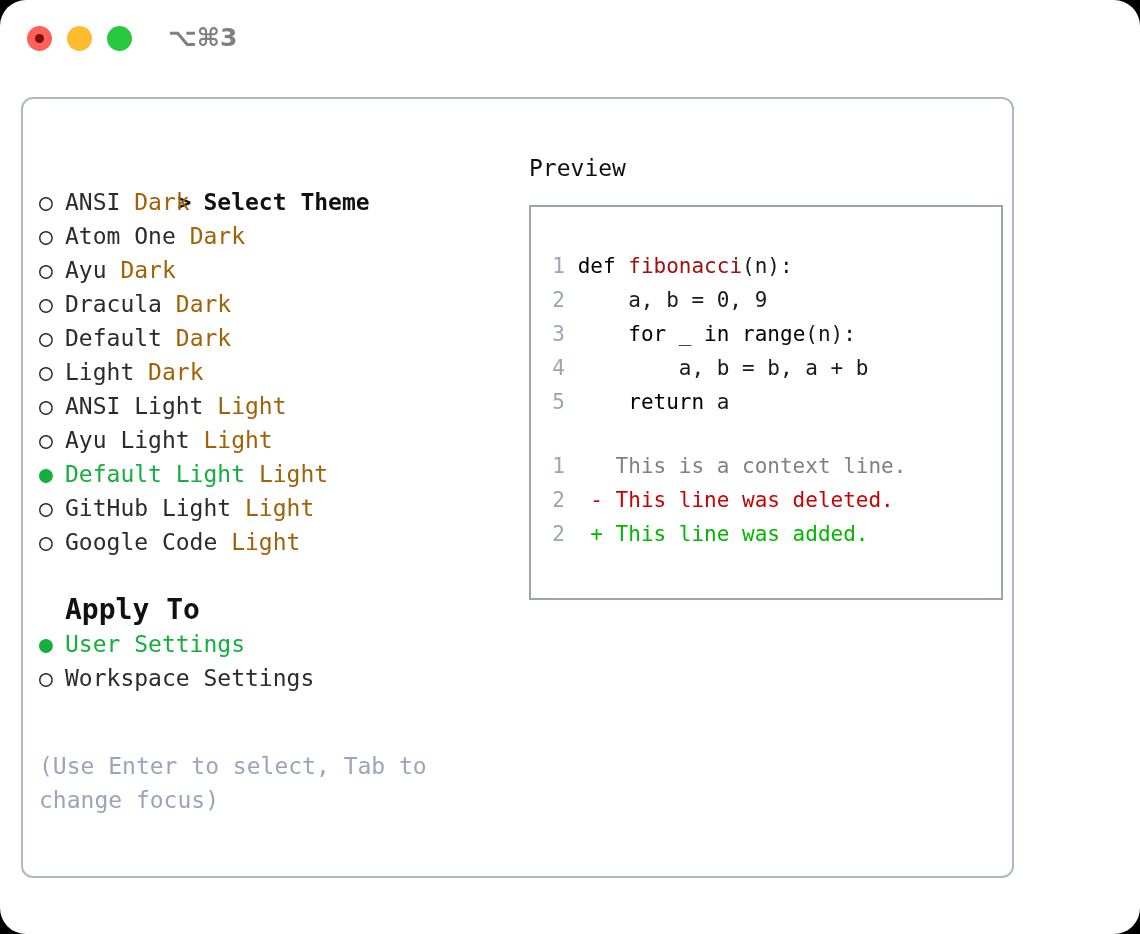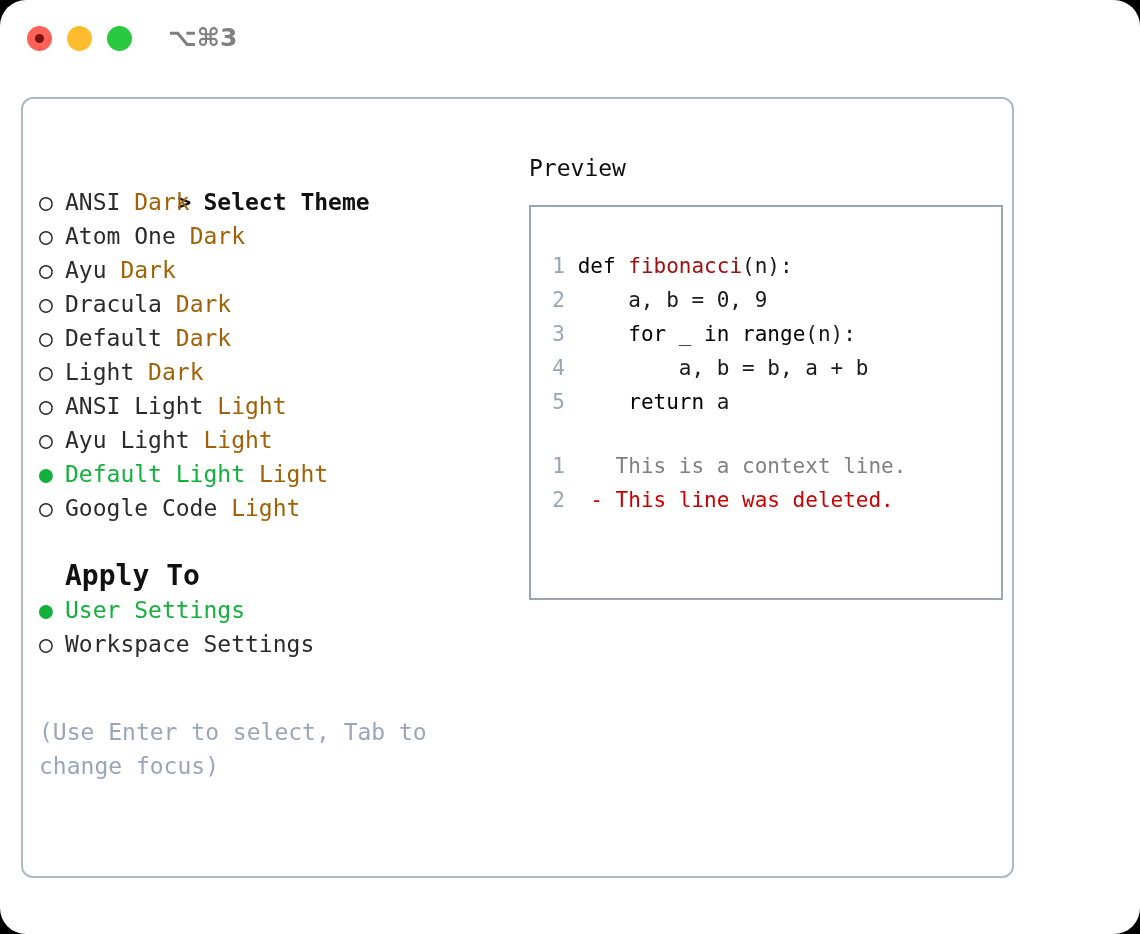--- a/index.html
+++ b/index.html
@@ -220,20 +220,21 @@
         <div id="theme-list">
             <div class="row"><span class="bullet">○ </span><span>ANSI </span><span class="meta">Dark</span></div>
             <div class="row"><span class="bullet">○ </span><span>Atom One </span><span class="meta">Dark</span></div>
             <div class="row"><span class="bullet">○ </span><span>Ayu </span><span class="meta">Dark</span></div>
             <div class="row"><span class="bullet">○ </span><span>Dracula </span><span class="meta">Dark</span></div>
             <div class="row"><span class="bullet">○ </span><span>Default </span><span class="meta">Dark</span></div>
             <div class="row"><span class="bullet">○ </span><span>Light </span><span class="meta">Dark</span></div>
             <div class="row"><span class="bullet">○ </span><span>ANSI Light </span><span class="meta">Light</span></div>
             <div class="row"><span class="bullet">○ </span><span>Ayu Light </span><span class="meta">Light</span></div>
             <div class="row selected"><span class="bullet">● </span><span>Default Light </span><span class="meta">Light</span></div>
+            <div class="row"><span class="bullet">○ </span><span>GitHub Light </span><span class="meta">Light</span></div>
             <div class="row"><span class="bullet">○ </span><span>Google Code </span><span class="meta">Light</span></div>
           </div>
 
         <div class="section-gap"></div>
 
         <div class="apply-header">Apply To</div>
         <div id="apply-list">
             <div class="row selected"><span class="bullet">● </span><span>User Settings</span></div>
             <div class="row"><span class="bullet">○ </span><span>Workspace Settings</span></div>
           </div>
@@ -249,20 +250,21 @@
                 <div class="code-line"><span class="lineno">1</span> <span class="kw">def</span><span class="plain"> </span><span class="fn">fibonacci</span><span class="plain">(n):</span></div>
                 <div class="code-line"><span class="lineno">2</span> <span class="plain">    a, b = 0, 9</span></div>
                 <div class="code-line"><span class="lineno">3</span> <span class="plain">    </span><span class="kw">for</span><span class="plain"> _ </span><span class="kw">in</span><span class="plain"> </span><span class="kw">range</span><span class="plain">(n):</span></div>
                 <div class="code-line"><span class="lineno">4</span> <span class="plain">        a, b = b, a + b</span></div>
                 <div class="code-line"><span class="lineno">5</span> <span class="plain">    </span><span class="kw">return</span><span class="plain"> a</span></div>
               </div>
             <div class="blank-line"></div>
             <div id="diff-lines">
                 <div class="code-line"><span class="lineno">1</span>  <span class="ctx">  </span><span class="ctx">This is a context line.</span></div>
                 <div class="code-line"><span class="lineno">2</span>  <span class="del">- </span><span class="del">This line was deleted.</span></div>
+                <div class="code-line"><span class="lineno">2</span>  <span class="add">+ </span><span class="add">This line was added.</span></div>
               </div>
           </div>
         </div>
       </div>
 
     </div>
   </div>
 
 </div>
 

